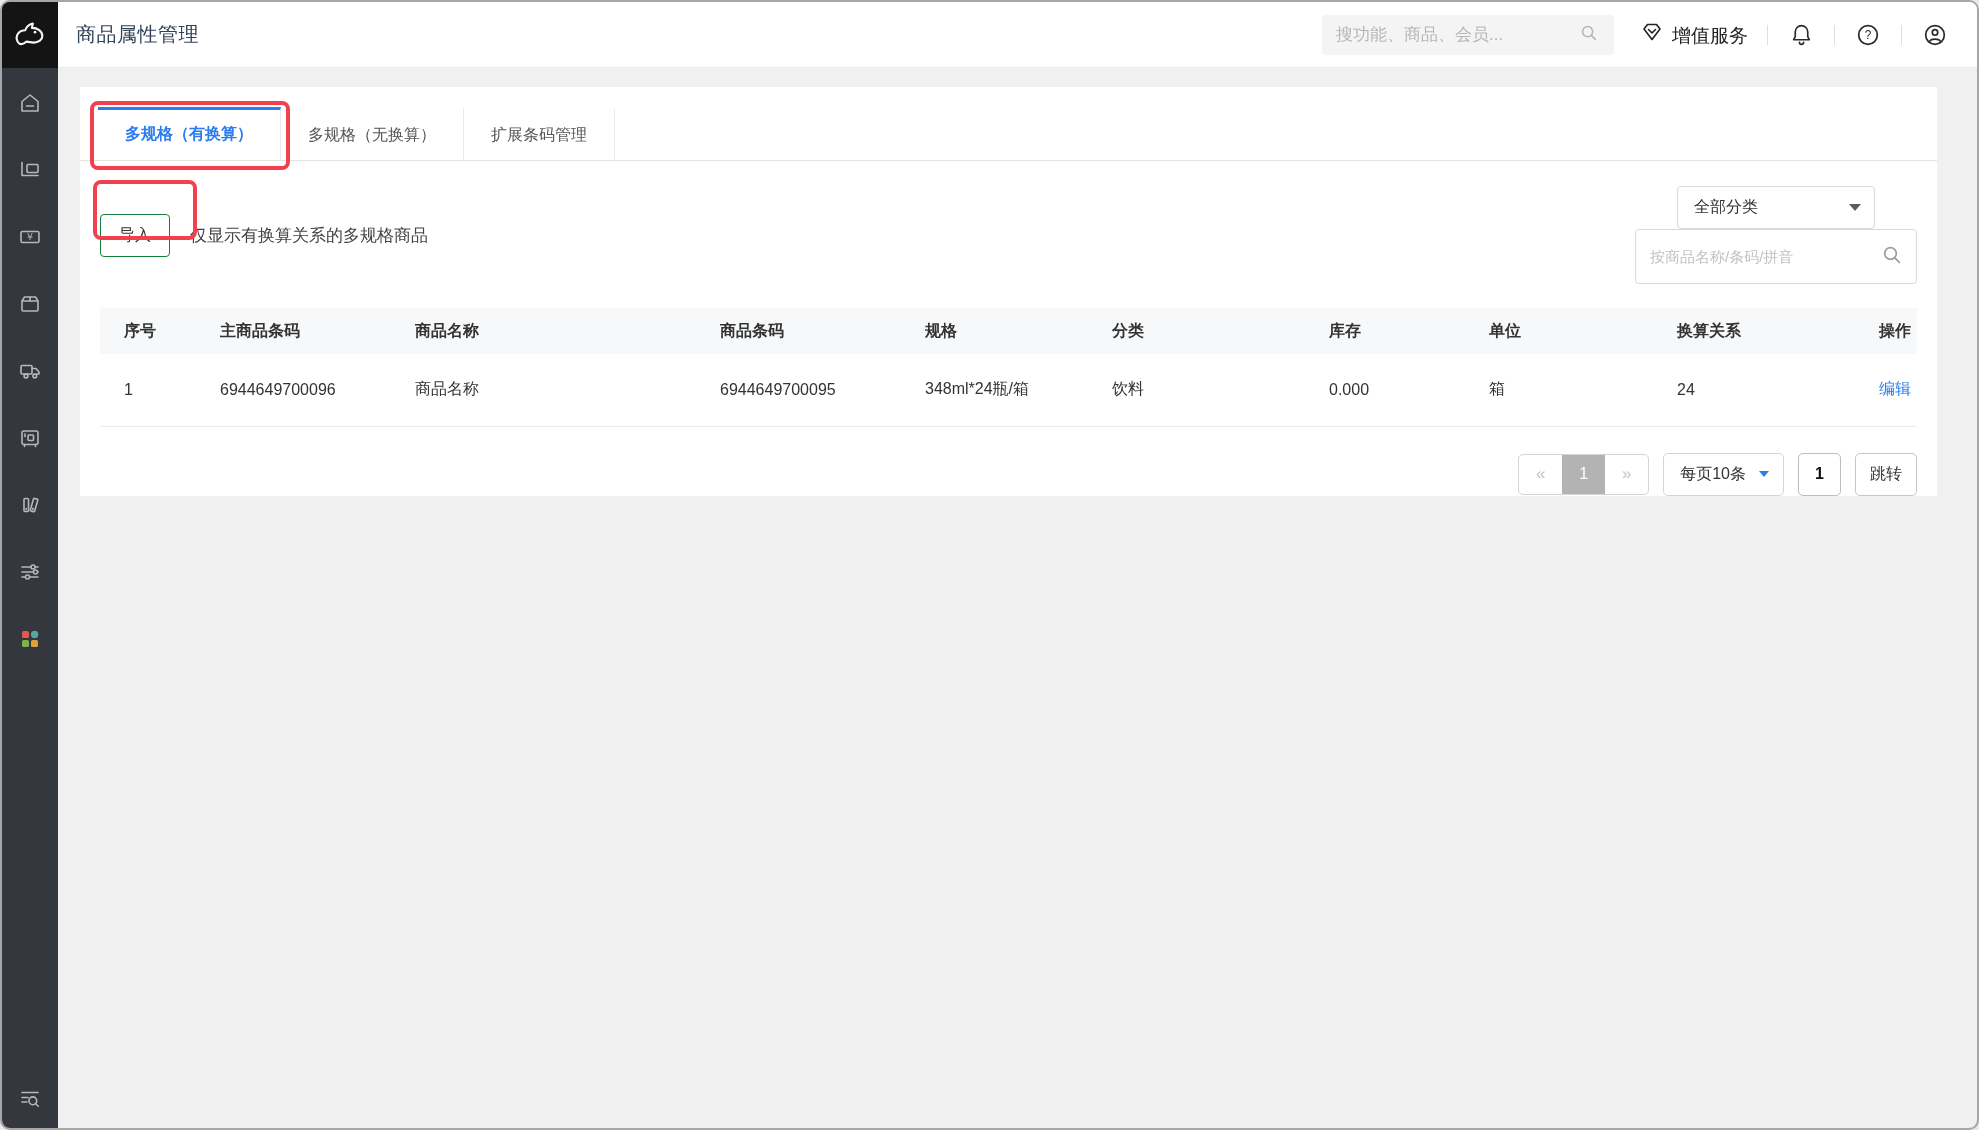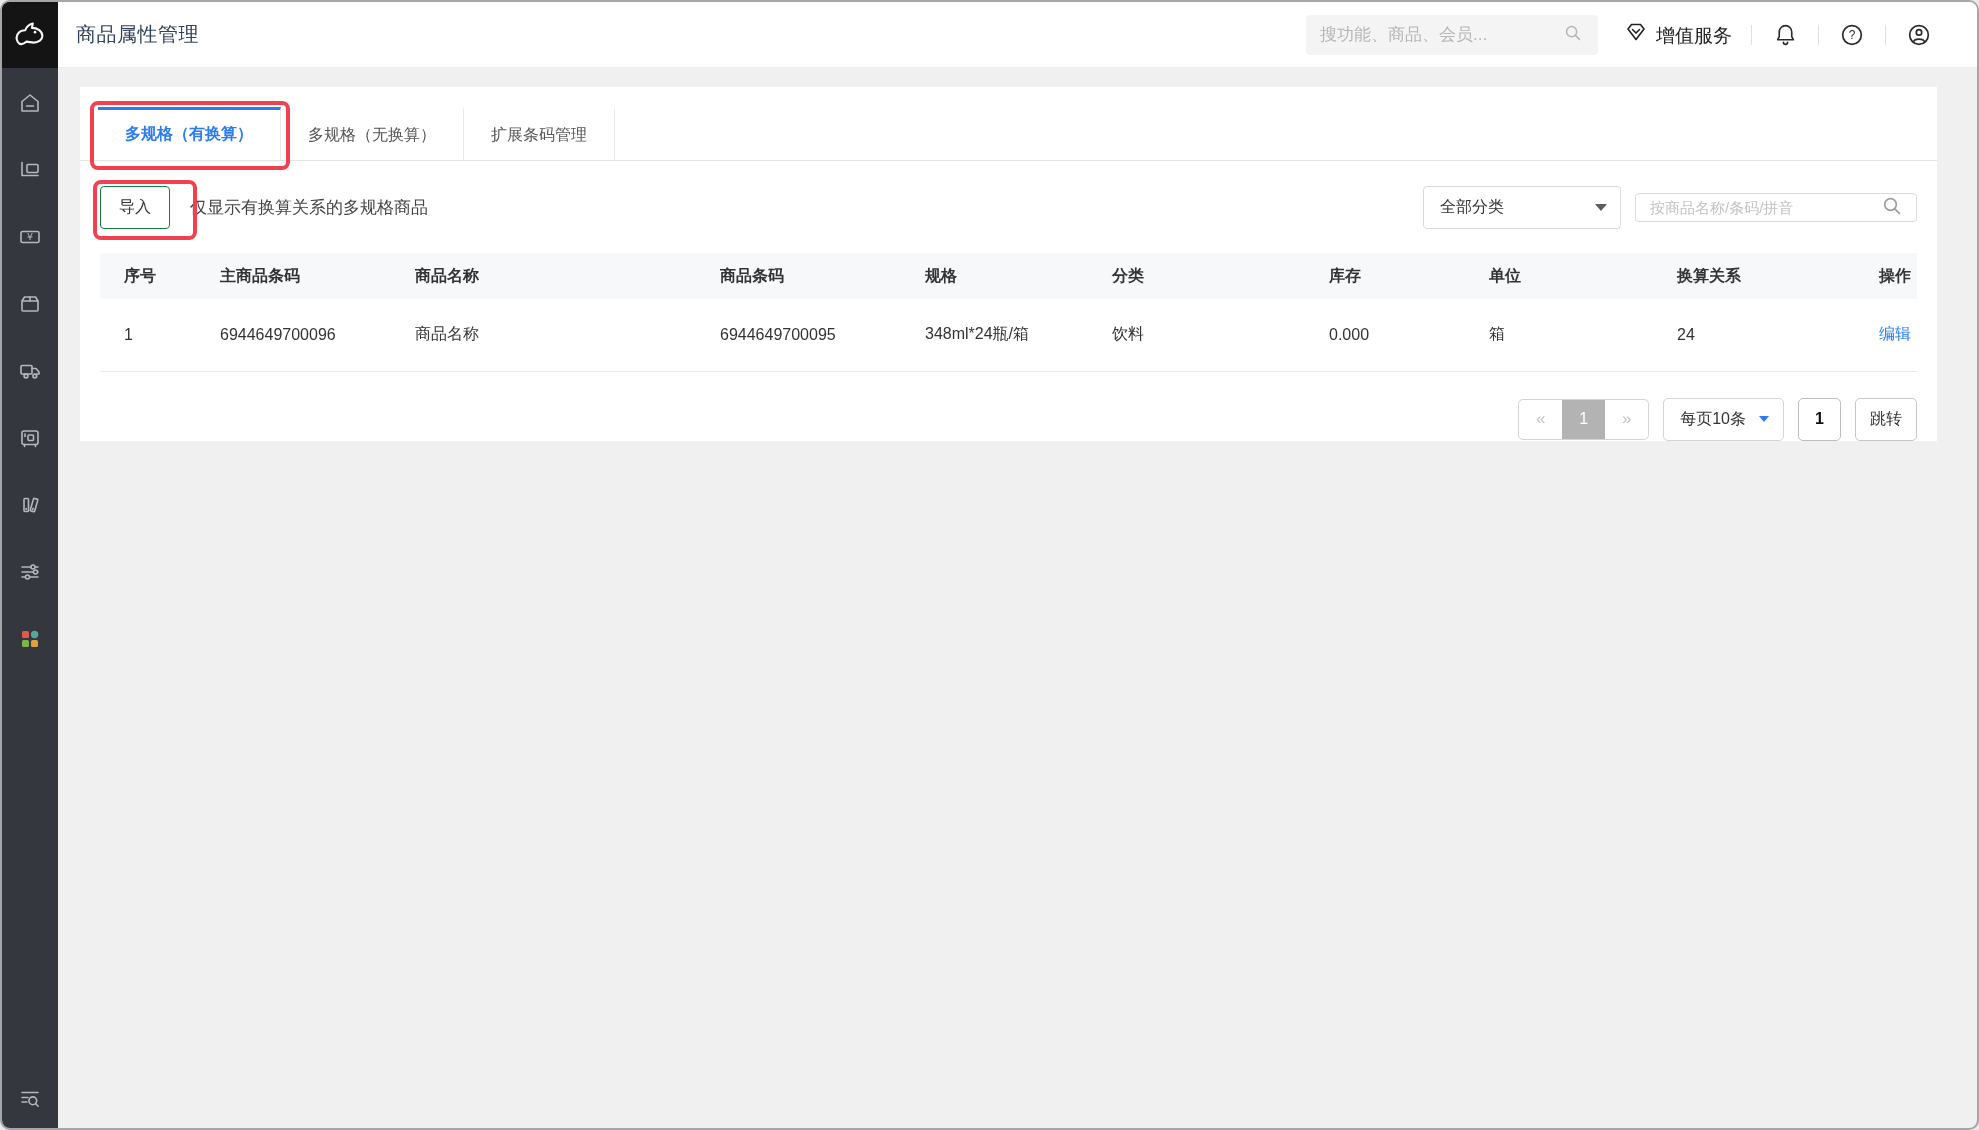--- a/index.html
+++ b/index.html
@@ -10,44 +10,44 @@
   }
   
   .sidebar{width:56px;background:#34373e;flex-shrink:0;display:flex;flex-direction:column;align-items:center;position:relative;}
   .logo{width:56px;height:66px;background:#141414;display:flex;align-items:center;justify-content:center;}
   .nav{margin-top:23px;display:flex;flex-direction:column;gap:43px;align-items:center;}
   .nav-item{width:24px;height:24px;display:flex;align-items:center;justify-content:center;cursor:pointer;}
   .nav-item svg{width:24px;height:24px;}
   .sidebar-bottom{position:absolute;bottom:18px;left:50%;transform:translateX(-50%);}
   
   .main{flex:1;display:flex;flex-direction:column;min-width:0;}
-  .topbar{height:66px;background:#fff;display:flex;align-items:center;padding:0 44px 0 18px;border-bottom:1px solid #ececec;flex-shrink:0;}
+  .topbar{height:66px;background:#fff;display:flex;align-items:center;padding:0 28px 0 18px;border-bottom:1px solid #ececec;flex-shrink:0;}
   .page-title{font-size:20px;color:#31435a;font-weight:500;letter-spacing:.5px;}
   .topbar-right{margin-left:auto;display:flex;align-items:center;}
   .hsearch{width:292px;height:40px;background:#f4f4f4;border-radius:4px;display:flex;align-items:center;padding:0 14px;}
   .hsearch input{border:none;background:transparent;outline:none;flex:1;font-size:17px;color:#333;font-family:inherit;}
   .hsearch input::placeholder{color:#b6b6b6;}
   .vas{display:flex;align-items:flex-end;gap:8px;margin-left:26px;font-size:19px;color:#222;cursor:pointer;white-space:nowrap;}
   .hdr-divider{width:1px;height:20px;background:#e0e0e0;margin:0 19px;}
   .icon-btn{width:28px;height:28px;display:flex;align-items:center;justify-content:center;cursor:pointer;}
   
   .content{flex:1;padding:19px 40px 0 22px;}
   .card{background:#fff;position:relative;}
   .tabs-row{display:flex;padding:20px 0 0 18px;border-bottom:1px solid #e4e4e4;}
   .tab{height:53px;display:flex;align-items:center;padding:0 27px;font-size:16px;color:#555;
        border-right:1px solid #e8e8e8;border-top:3px solid transparent;cursor:pointer;background:#fff;}
   .tab.active{border-top:3px solid #2a7cf0;color:#2a7cf0;font-weight:700;margin-bottom:-1px;border-bottom:1px solid #fff;}
   .toolbar{display:flex;align-items:center;margin:25px 20px 24px;}
   .btn-import{width:70px;height:43px;border:1px solid #15803d;border-radius:4px;background:#fff;font-size:16px;color:#333;cursor:pointer;font-family:inherit;}
   .toolbar-hint{margin-left:20px;font-size:17px;color:#444;}
-  .toolbar-right{margin-left:auto;display:flex;align-items:center;gap:14px;}
+  .toolbar-right{margin-left:auto;display:flex;align-items:center;gap:0;flex-direction:column;}
   .select{width:198px;height:43px;border:1px solid #d9d9d9;border-radius:4px;display:flex;align-items:center;
           padding:0 13px 0 16px;font-size:16px;color:#333;background:#fff;cursor:pointer;}
   .caret-dark{width:0;height:0;border-left:6px solid transparent;border-right:6px solid transparent;border-top:7px solid #5c5c5c;margin-left:auto;}
-  .search-box{width:282px;height:29px;border:1px solid #d9d9d9;border-radius:4px;display:flex;align-items:center;
+  .search-box{width:282px;height:55px;border:1px solid #d9d9d9;border-radius:4px;display:flex;align-items:center;
           padding:0 12px 0 14px;background:#fff;}
   .search-box input{flex:1;border:none;outline:none;font-size:15px;color:#333;font-family:inherit;min-width:0;}
   .search-box input::placeholder{color:#c2c2c2;}
   
   table{width:calc(100% - 40px);margin:0 20px;border-collapse:collapse;table-layout:fixed;}
   thead th{background:#f7f8fa;height:46px;text-align:left;font-size:16px;color:#333;font-weight:700;}
   th:first-child,td:first-child{padding-left:24px;}
   th:last-child,td:last-child{text-align:right;padding-right:6px;}
   tbody td{height:72px;border-bottom:1px solid #ebebeb;font-size:16px;color:#333;}
   .link{color:#2a7cf0;cursor:pointer;text-decoration:none;}

